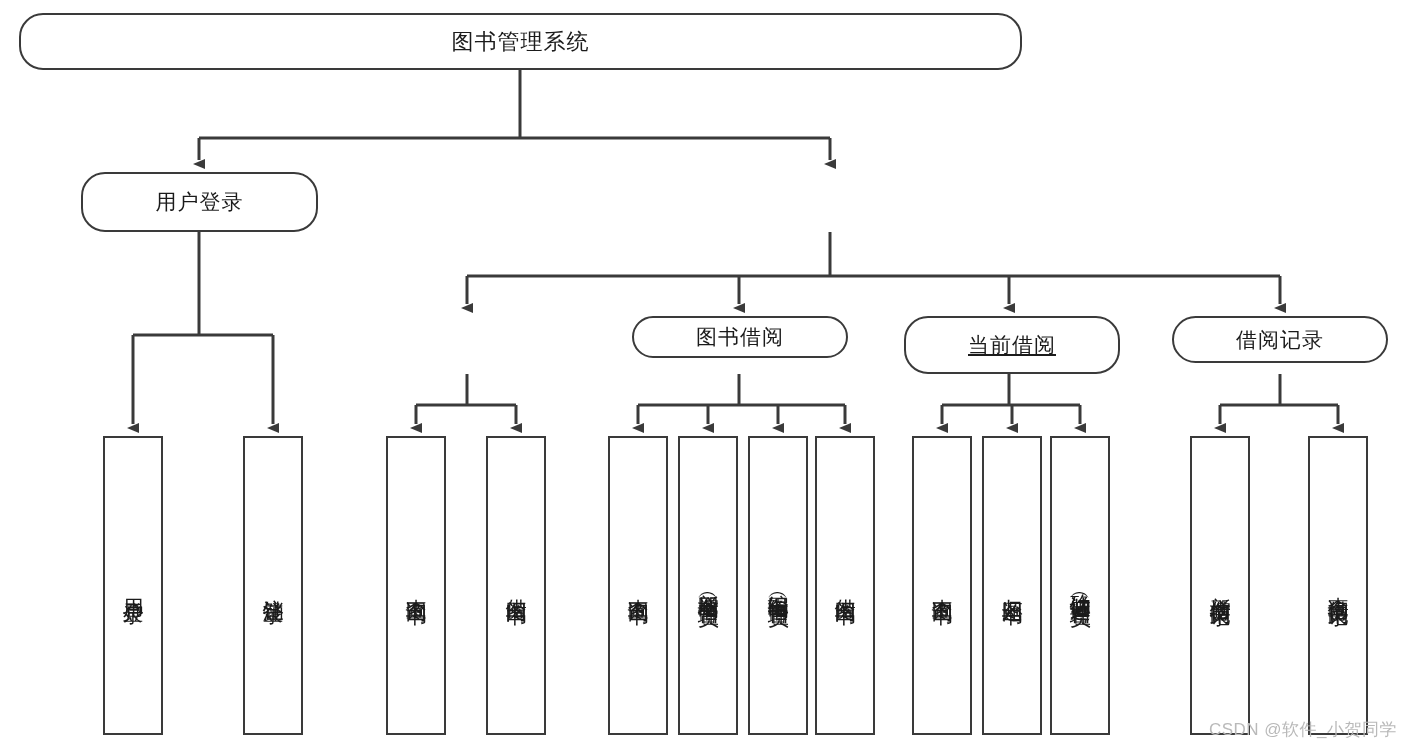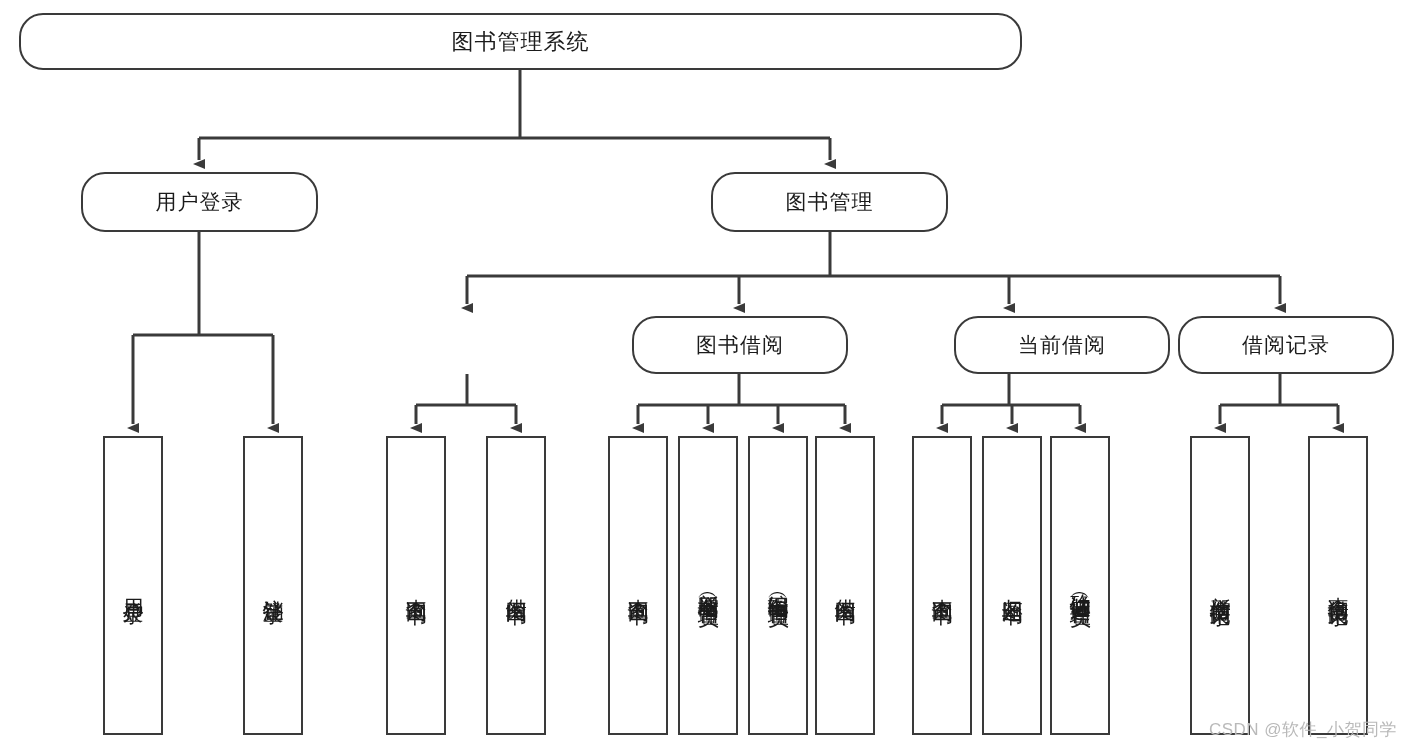--- a/index.html
+++ b/index.html
@@ -120,31 +120,28 @@
     </g>
   </svg>
 
   <div class="node horiz root" id="root-node" style="left: 19px; top: 13px; width: 1003px; height: 57px;">
     <span>图书管理系统</span>
   </div>
 
   <div class="node horiz" id="l2-0" style="left: 81px; top: 172px; width: 237px; height: 60px;">
     <span>用户登录</span>
   </div>
-  <div class="node horiz" id="l2-1" style="left: 711px; top: 172px; width: 237px; height: 60px;">
-    <span>图书管理</span>
-  </div>
 
-  <div class="node horiz" id="l3-1" style="left: 632px; top: 316px; width: 216px; height: 58px;">
+  <div class="node horiz" id="l3-1" style="left: 632px; top: 316px; width: 216px; height: 42px;">
     <span>图书借阅</span>
   </div>
-  <div class="node horiz" id="l3-2" style="left: 954px; top: 316px; width: 216px; height: 58px;">
+  <div class="node horiz" id="l3-2" style="left: 904px; top: 316px; width: 216px; height: 58px; text-decoration: underline;">
     <span>当前借阅</span>
   </div>
-  <div class="node horiz" id="l3-3" style="left: 1172px; top: 316px; width: 216px; height: 58px; margin-left: 6px;">
+  <div class="node horiz" id="l3-3" style="left: 1172px; top: 316px; width: 216px; height: 47px;">
     <span>借阅记录</span>
   </div>
 
   <div class="node vert" id="lf-0" style="left: 103px; top: 436px; width: 60px; height: 299px;">
     <span class="vtext">用户登录</span>
   </div>
   <div class="node vert" id="lf-1" style="left: 243px; top: 436px; width: 60px; height: 299px;">
     <span class="vtext">注销登录</span>
   </div>
   <div class="node vert" id="lf-2" style="left: 386px; top: 436px; width: 60px; height: 299px;">

